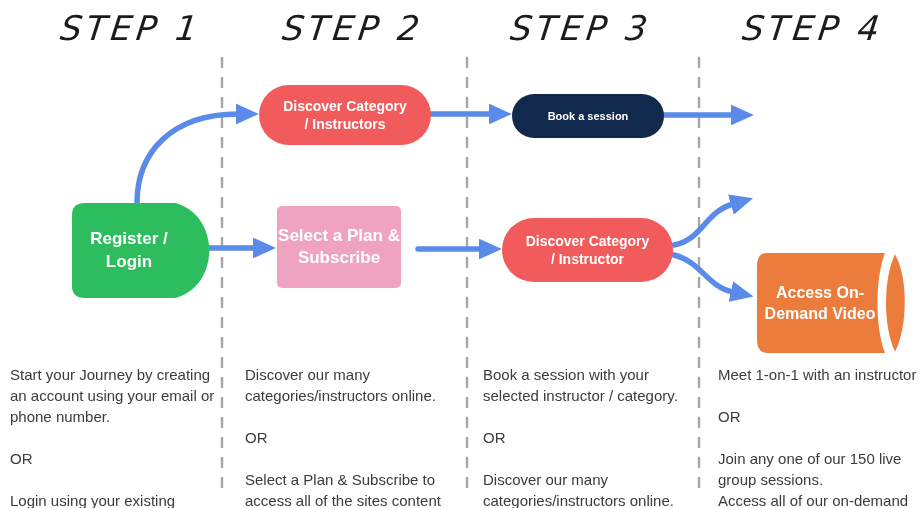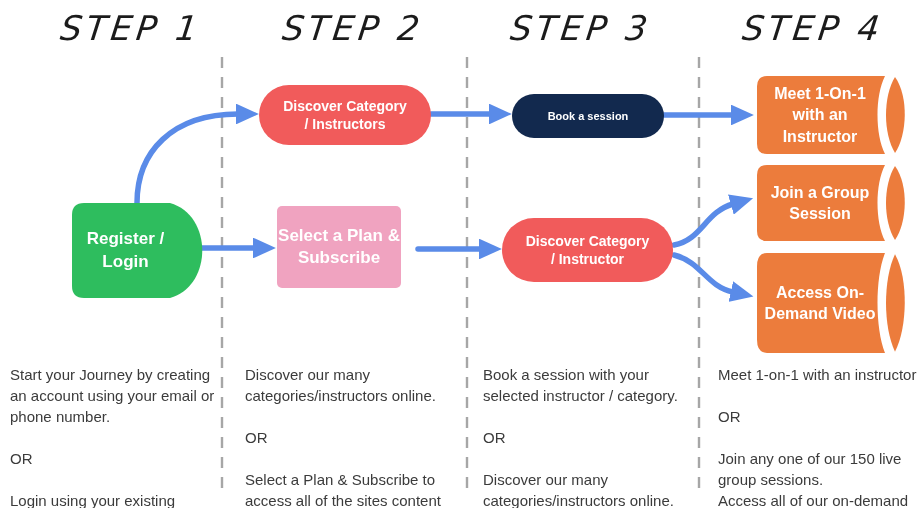--- a/index.html
+++ b/index.html
@@ -70,55 +70,38 @@
     <path class="arrow" marker-end="url(#ah)" d="M664,115 L733,115"></path>
     <path class="arrow" marker-end="url(#ah)" d="M674,245 C702,240 705,212 733,204"></path>
     <path class="arrow" marker-end="url(#ah)" d="M674,255 C702,262 706,286 733,292"></path>
   </svg>
 
   <div class="step-title st1">STEP 1</div>
   <div class="step-title st2">STEP 2</div>
   <div class="step-title st3">STEP 3</div>
   <div class="step-title st4">STEP 4</div>
 
-  <div class="shape-node green-shape" style="left:72px;top:203px;width:131px;height:95px;">
+  <div class="shape-node green-shape" style="left:72px;top:203px;width:131px;height:95px;padding-left:7px;">
     <svg viewBox="0 0 131 95" preserveAspectRatio="none">
       <path class="green-path" d="M12,0 L98,0 C141,12 141,83 98,95 L12,95 Q0,95 0,83 L0,12 Q0,0 12,0 Z"></path>
     </svg>
     <div class="lbl">Register /
 Login</div>
   </div>
 
   <div class="node pill-coral" style="left:259px;top:85px;width:172px;height:60px;">Discover Category
 / Instructors</div>
   <div class="node rect-pink" style="left:277px;top:206px;width:124px;height:82px;">Select a Plan &amp;
 Subscribe</div>
 
   <div class="node pill-navy" style="left:512px;top:94px;width:152px;height:44px;">Book a session</div>
   <div class="node pill-coral" style="left:502px;top:218px;width:171px;height:64px;border-radius:32px;">Discover Category
 / Instructor</div>
 
-  <div class="shape-node flag" style="left:757px;top:76px;width:158px;height:78px;">
-    <svg viewBox="0 0 158 76" preserveAspectRatio="none">
-      <path class="flag-path" d="M10,0 L128,0 C118,19 118,57 128,76 L10,76 Q0,76 0,66 L0,10 Q0,0 10,0 Z"></path>
-      <path class="flag-path" d="M138,1 C126,20 126,56 138,75 C150,58 152,20 138,1 Z"></path>
-    </svg>
-    <div class="lbl">Meet 1-On-1
-with an
-Instructor</div>
-  </div>
 
-  <div class="shape-node flag" style="left:757px;top:165px;width:158px;height:76px;">
-    <svg viewBox="0 0 158 76" preserveAspectRatio="none">
-      <path class="flag-path" d="M10,0 L128,0 C118,19 118,57 128,76 L10,76 Q0,76 0,66 L0,10 Q0,0 10,0 Z"></path>
-      <path class="flag-path" d="M138,1 C126,20 126,56 138,75 C150,58 152,20 138,1 Z"></path>
-    </svg>
-    <div class="lbl">Join a Group
-Session</div>
-  </div>
 
   <div class="shape-node flag" style="left:757px;top:253px;width:158px;height:100px;">
     <svg viewBox="0 0 158 76" preserveAspectRatio="none">
       <path class="flag-path" d="M10,0 L128,0 C118,19 118,57 128,76 L10,76 Q0,76 0,66 L0,10 Q0,0 10,0 Z"></path>
       <path class="flag-path" d="M138,1 C126,20 126,56 138,75 C150,58 152,20 138,1 Z"></path>
     </svg>
     <div class="lbl">Access On-
 Demand Video</div>
   </div>
 

